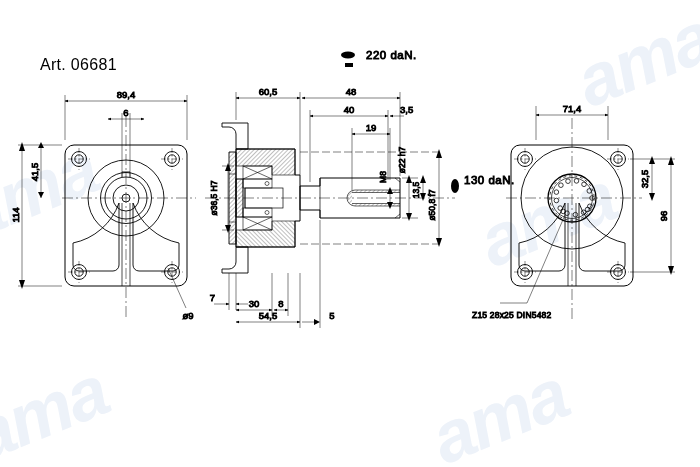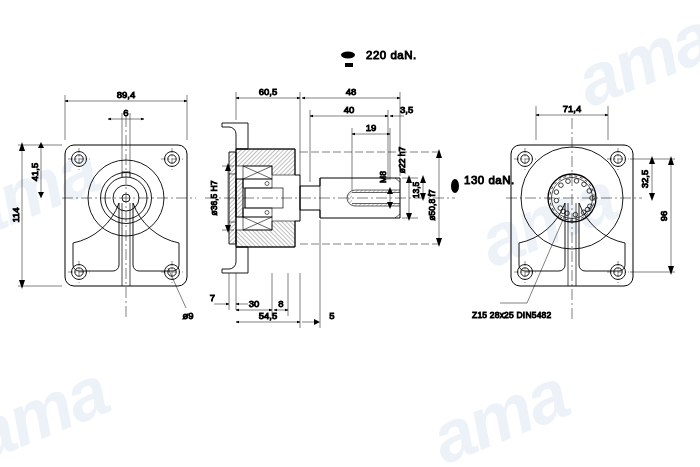--- a/index.html
+++ b/index.html
@@ -76,20 +76,21 @@
 <body>
 
 <div id="page">
 
   <div class="wm wm-1">ama</div>
   <div class="wm wm-2">ama</div>
   <div class="wm wm-3">ama</div>
   <div class="wm wm-4">ama</div>
   <div class="wm wm-5">ama</div>
 
+  <div id="art-label">Art. 06681</div>
 
   <svg id="drawing" viewBox="0 0 700 467">
     <defs>
       <marker id="ah" viewBox="0 0 10 10" refX="9" refY="5" markerWidth="7" markerHeight="7" orient="auto-start-reverse">
         <path d="M0,1 L10,5 L0,9 z" fill="#000"></path>
       </marker>
       <marker id="ah2" viewBox="0 0 10 10" refX="9" refY="5" markerWidth="7" markerHeight="7" orient="auto">
         <path d="M0,1 L10,5 L0,9 z" fill="#000"></path>
       </marker>
       <pattern id="hatchR" width="4" height="4" patternTransform="rotate(45)" patternUnits="userSpaceOnUse">

